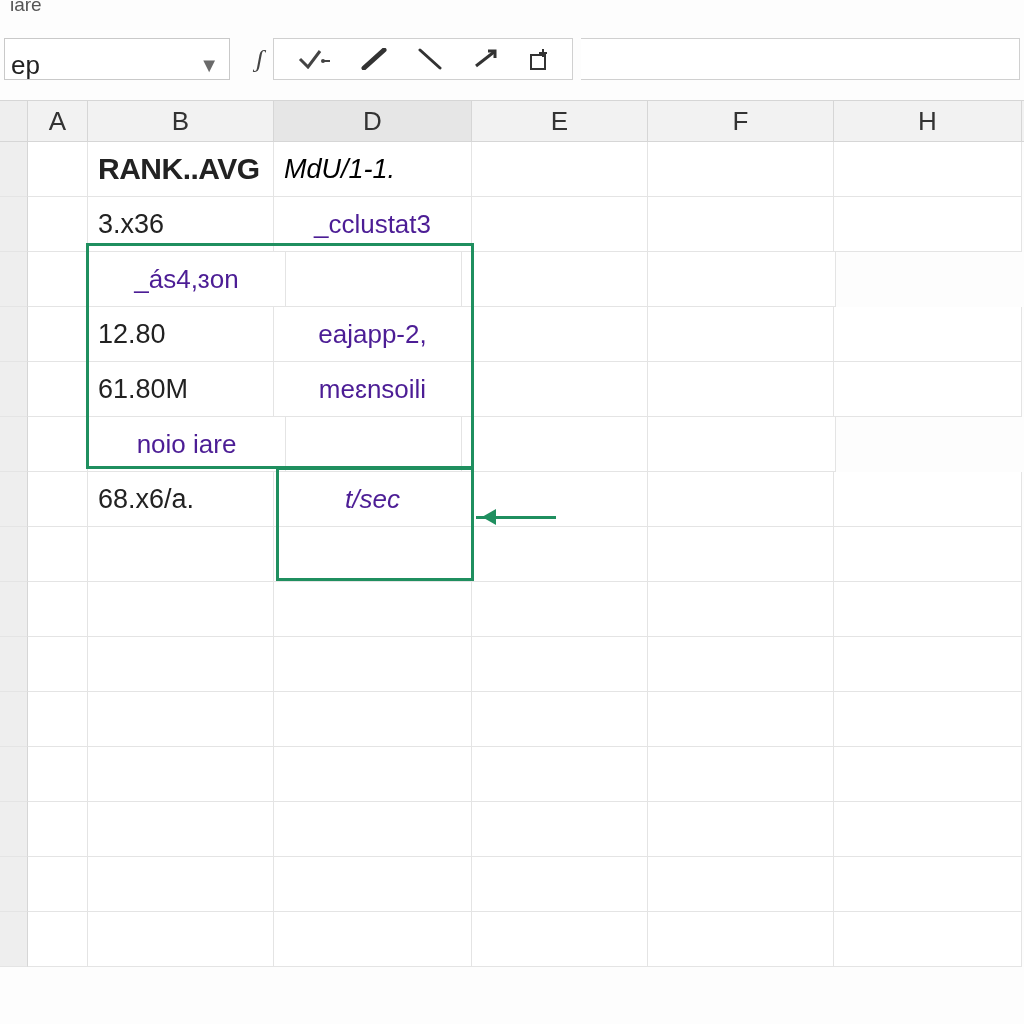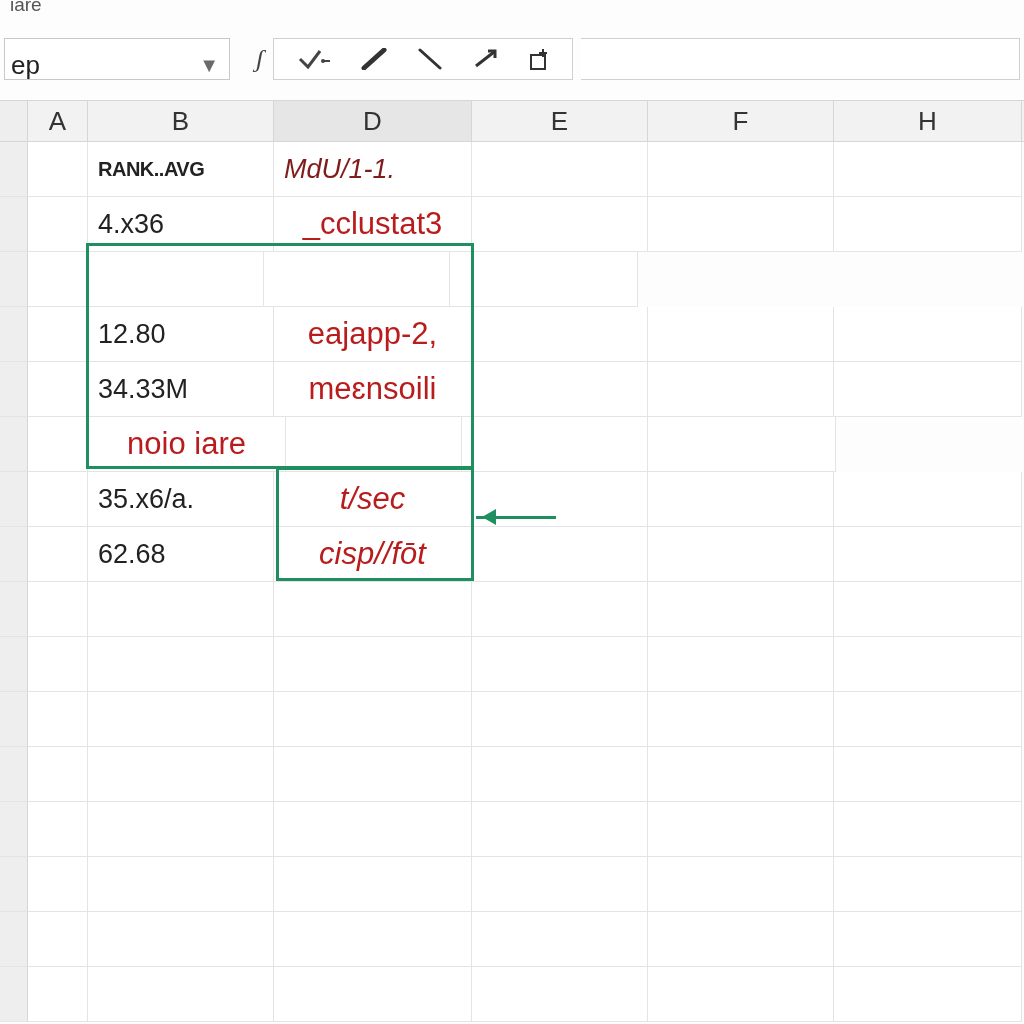--- a/index.html
+++ b/index.html
@@ -122,26 +122,26 @@
   border-bottom: 1px solid #e4e4e4;
   display: flex;
   align-items: center;
   font-size: 27px;
   color: #222;
   padding: 0 10px;
   overflow: hidden;
   white-space: nowrap;
   background: #fff;
 }
-.cell.head-b { font-weight: 600; font-size: 20px; letter-spacing: -0.5px;}
-.cell.head-d { font-style: italic; color: #7f1d1d; font-size: 27px; }
+.cell.head-b { font-weight: 600; font-size: 30px; letter-spacing: -0.5px;}
+.cell.head-d { font-style: italic; color: #000000; font-size: 27px; }
 .cell.col-D-val {
-  color: #b91c1c;
+  color: #4c1d95;
   justify-content: center;
-  font-size: 31px;
+  font-size: 26px;
 }
 .cell.col-D-val.italic { font-style: italic; text-align: right; }
 .cell.b-val { font-size: 27px; font-weight: 500; }
 
 
 .sel-box {
   position: absolute;
   border: 3px solid #1f8f5f;
   pointer-events: none;
 }
@@ -228,73 +228,65 @@
       <div class="cell col-B head-b">RANK..AVG</div>
       <div class="cell col-D head-d">MdU/1-1.</div>
       <div class="cell col-E"></div>
       <div class="cell col-F"></div>
       <div class="cell col-H"></div>
     </div>
 
     <div class="row">
       <div class="rh"></div>
       <div class="cell col-A"></div>
-      <div class="cell col-B b-val">4.x36</div>
+      <div class="cell col-B b-val">3.x36</div>
       <div class="cell col-D col-D-val">_cclustat3</div>
       <div class="cell col-E"></div>
       <div class="cell col-F"></div>
       <div class="cell col-H"></div>
     </div>
     <div class="row">
       <div class="rh"></div>
       <div class="cell col-A"></div>
+      <div class="cell col-D col-D-val">_ás4,ɜon</div>
       <div class="cell col-E"></div>
       <div class="cell col-F"></div>
       <div class="cell col-H"></div>
     </div>
     <div class="row">
       <div class="rh"></div>
       <div class="cell col-A"></div>
       <div class="cell col-B b-val">12.80</div>
       <div class="cell col-D col-D-val">eajapp-2,</div>
       <div class="cell col-E"></div>
       <div class="cell col-F"></div>
       <div class="cell col-H"></div>
     </div>
     <div class="row">
       <div class="rh"></div>
       <div class="cell col-A"></div>
-      <div class="cell col-B b-val">34.33M</div>
+      <div class="cell col-B b-val">61.80M</div>
       <div class="cell col-D col-D-val">meɛnsoili</div>
       <div class="cell col-E"></div>
       <div class="cell col-F"></div>
       <div class="cell col-H"></div>
     </div>
     <div class="row">
       <div class="rh"></div>
       <div class="cell col-A"></div>
       <div class="cell col-D col-D-val">noio iare</div>
       <div class="cell col-E"></div>
       <div class="cell col-F"></div>
       <div class="cell col-H"></div>
     </div>
     <div class="row">
       <div class="rh"></div>
       <div class="cell col-A"></div>
-      <div class="cell col-B b-val">35.x6/a.</div>
+      <div class="cell col-B b-val">68.x6/a.</div>
       <div class="cell col-D col-D-val italic">t/sec</div>
-      <div class="cell col-E"></div>
-      <div class="cell col-F"></div>
-      <div class="cell col-H"></div>
-    </div>
-    <div class="row">
-      <div class="rh"></div>
-      <div class="cell col-A"></div>
-      <div class="cell col-B b-val">62.68</div>
-      <div class="cell col-D col-D-val italic">cisp//fōt</div>
       <div class="cell col-E"></div>
       <div class="cell col-F"></div>
       <div class="cell col-H"></div>
     </div>
 
     <div class="row">
         <div class="rh"></div>
         <div class="cell col-A"></div>
         <div class="cell col-B"></div>
         <div class="cell col-D"></div>

